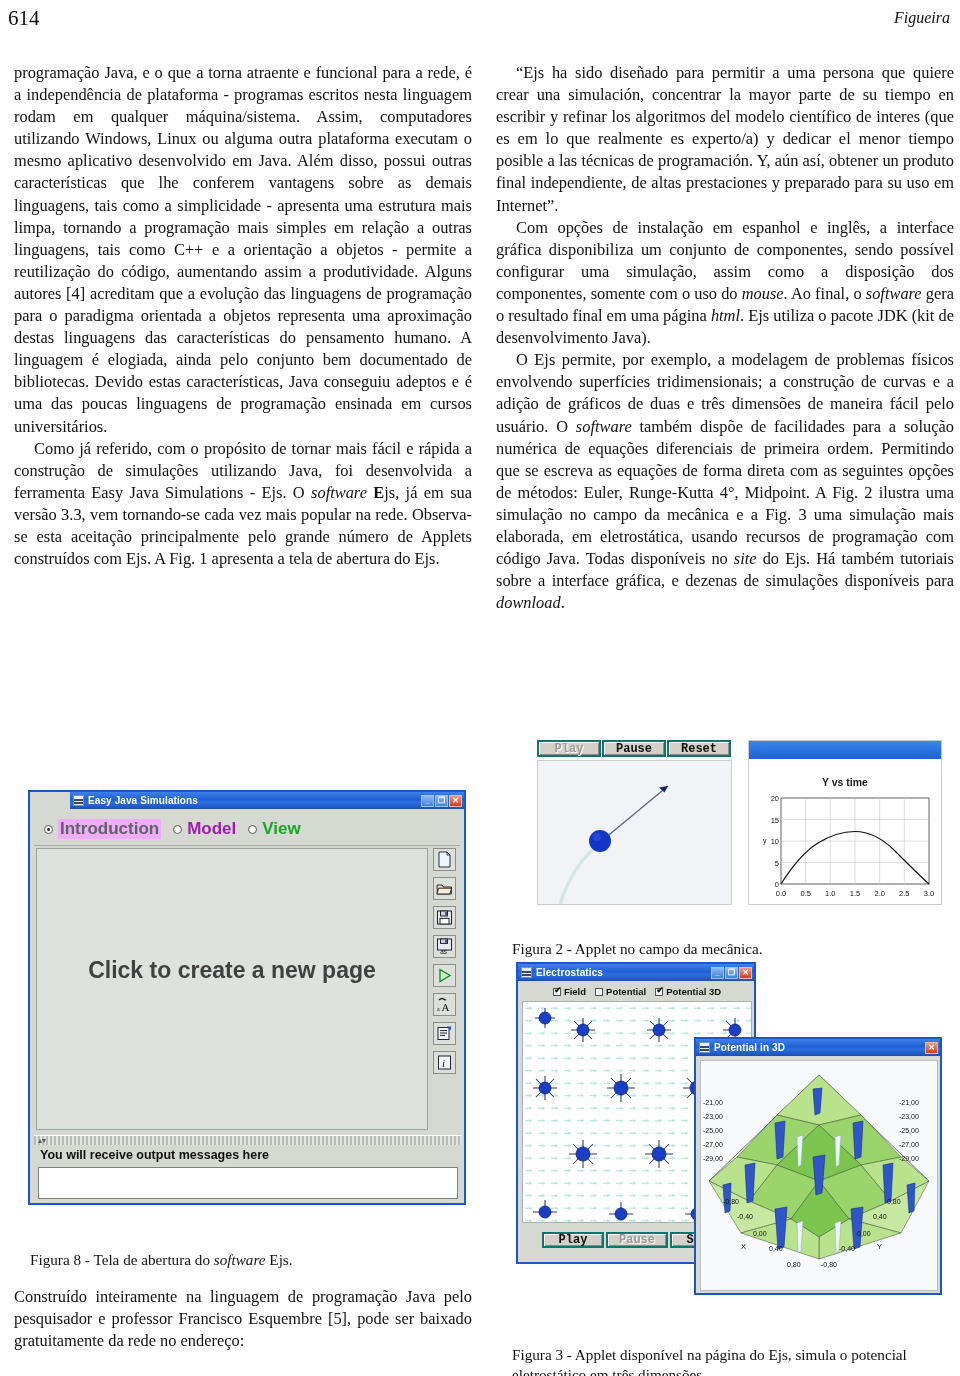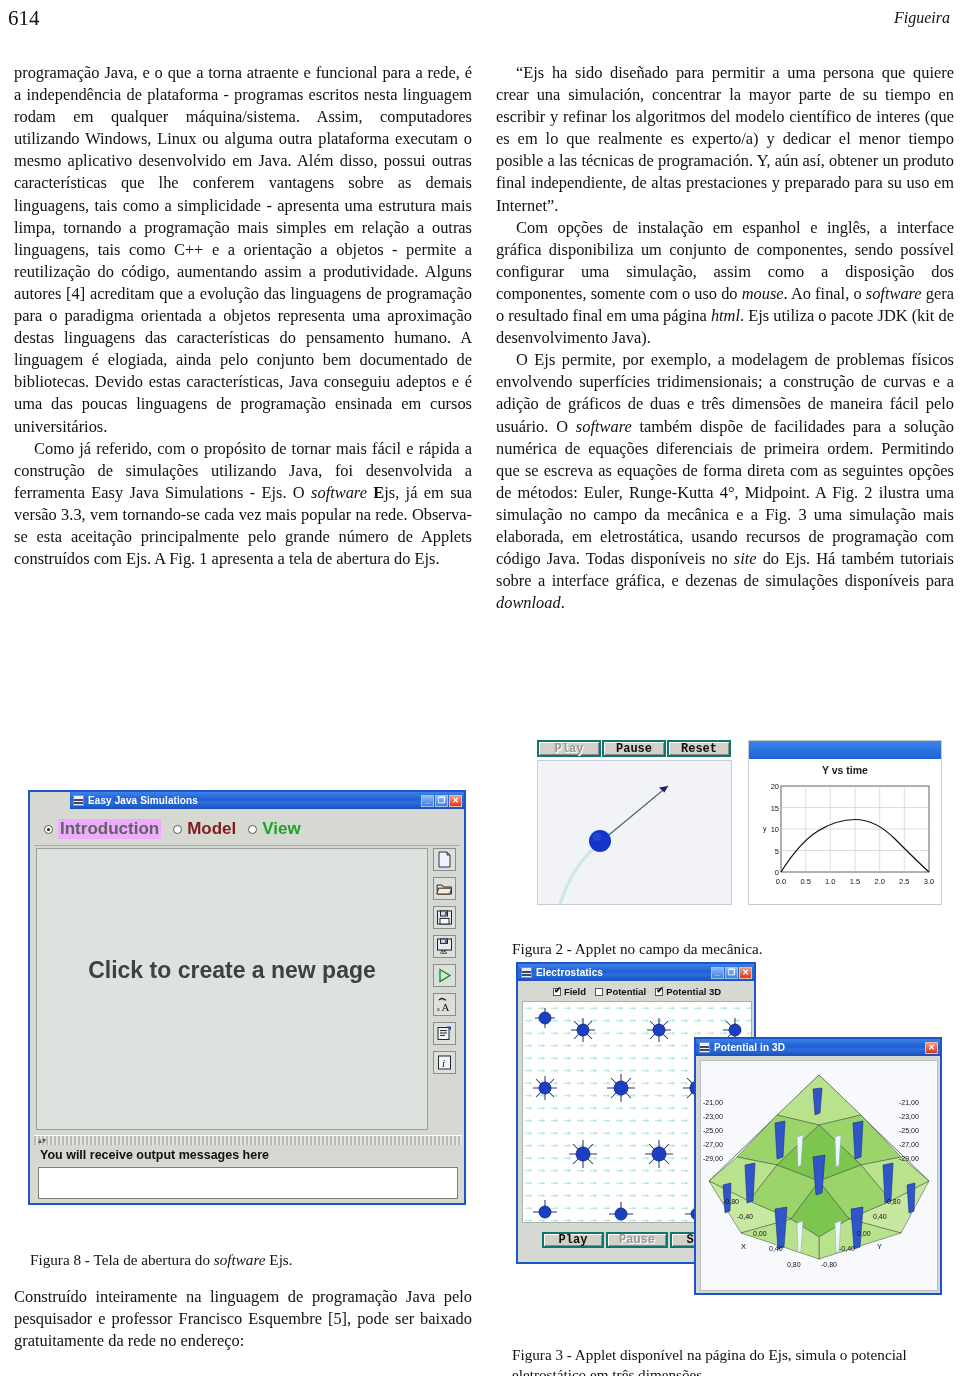--- a/index.html
+++ b/index.html
@@ -99,21 +99,21 @@
     border-bottom:1px solid #a9aca6;
   }
   .radio-opt { display:flex; align-items:center; gap:5px; font-family:"Liberation Sans", sans-serif; font-size:17px; font-weight:bold; }
   .radio {
     width:9px;height:9px;border-radius:50%;
     border:1px solid #5a5a5a; background:#fff; box-sizing:border-box;
     position:relative; flex:0 0 auto;
   }
   .radio.on:after{ content:""; position:absolute; left:2px; top:2px; width:3px;height:3px;border-radius:50%;background:#222; }
   .opt-intro { color:#5e6463; background:#f0abfc; padding:0 2px; }
-  .opt-model { color:#7f1d1d; }
+  .opt-model { color:#a21caf; }
   .opt-view  { color:#1aa42a; }
 
   #fig1 .ejs-canvas {
     position:absolute; left:6px; top:56px; width:392px; height:282px;
     background:#dde2de; border:1px solid #9aa09b; box-sizing:border-box;
   }
   #fig1 .ejs-canvas .hint {
     position:absolute; left:0; right:0; top:108px; text-align:center;
     font-family:"Liberation Sans", sans-serif; font-size:23px; font-weight:bold; color:#404040;
   }
@@ -150,21 +150,21 @@
   #fig2 .btnrow { position:absolute; left:7px; top:0; width:195px; height:17px; display:flex; }
   #fig2 .btnrow .btn { flex:1; height:17px; margin-right:1px; }
   #fig2 .stage {
     position:absolute; left:7px; top:20px; width:195px; height:145px;
     background:#f1f3f7; border:1px solid #c9ccd2; box-sizing:border-box; overflow:hidden;
   }
   #fig2 .right-pane { position:absolute; left:218px; top:0; width:194px; height:165px; border:1px solid #c8cbd0; box-sizing:border-box; background:#fff; }
   #fig2 .bluebar { height:18px; background:linear-gradient(180deg,#3a84ea,#1d62d6); }
   #fig2 .plot-title {
     text-align:center; font-family:"Liberation Sans", sans-serif;
-    font-size:10.5px; font-weight:bold; color:#1a1a1a; margin-top:5px;
+    font-size:10.5px; font-weight:bold; color:#1a1a1a; margin-top:17px;
   }
   #fig2 svg { display:block; }
 
   
   #fig3 { left:516px; top:962px; width:240px; height:302px; }
   #fig3 .checkrow {
     position:absolute; left:3px; top:20px; width:232px; height:15px;
     display:flex; align-items:center; justify-content:center; gap:9px;
     font-family:"Liberation Sans", sans-serif; font-size:9.5px; font-weight:bold;
     background:#d6d8d2;

